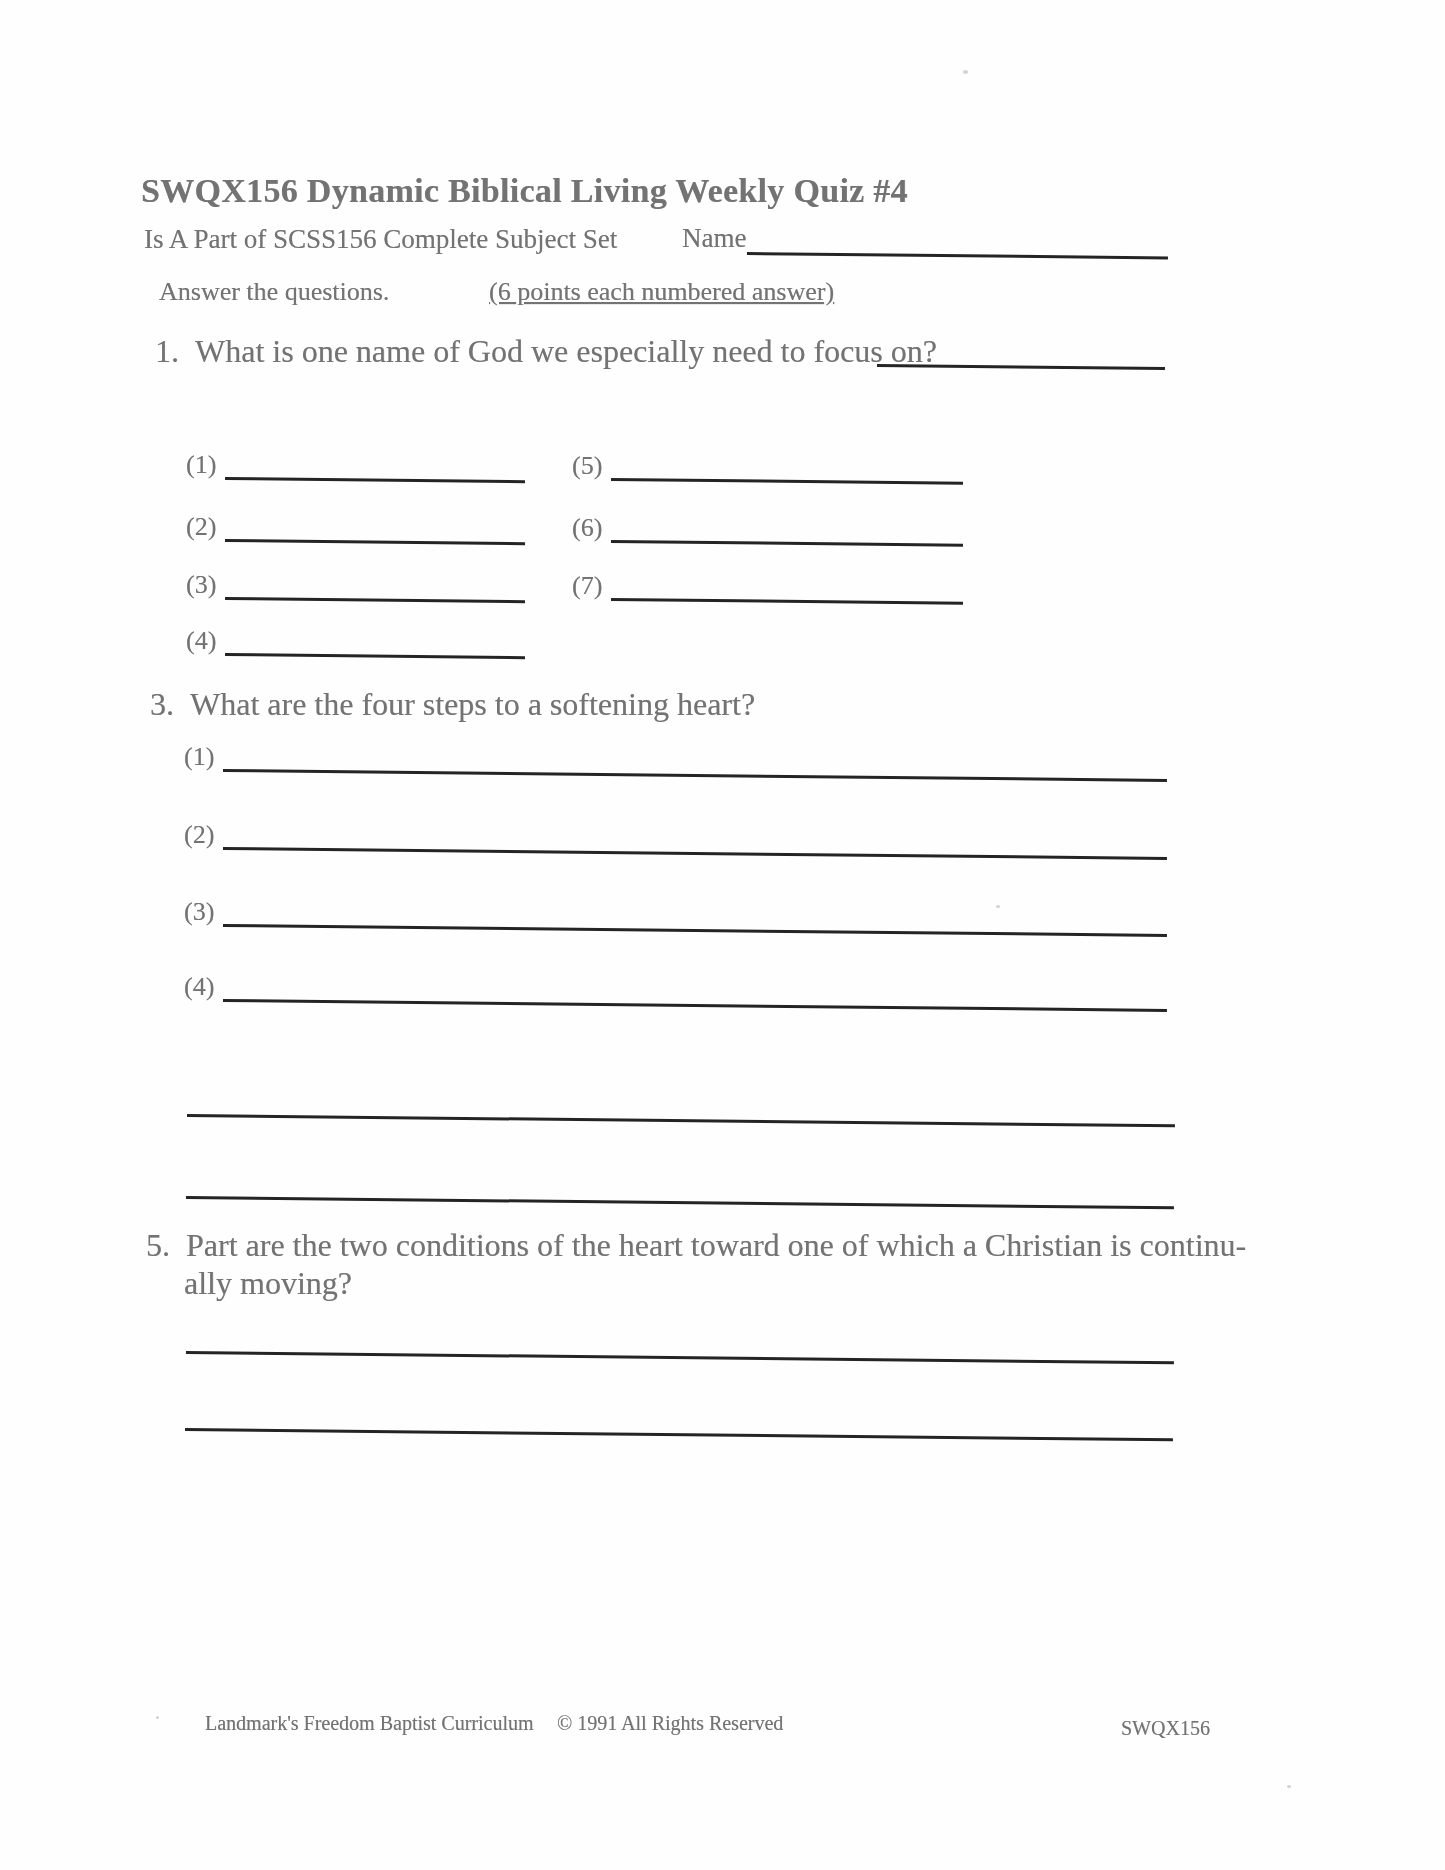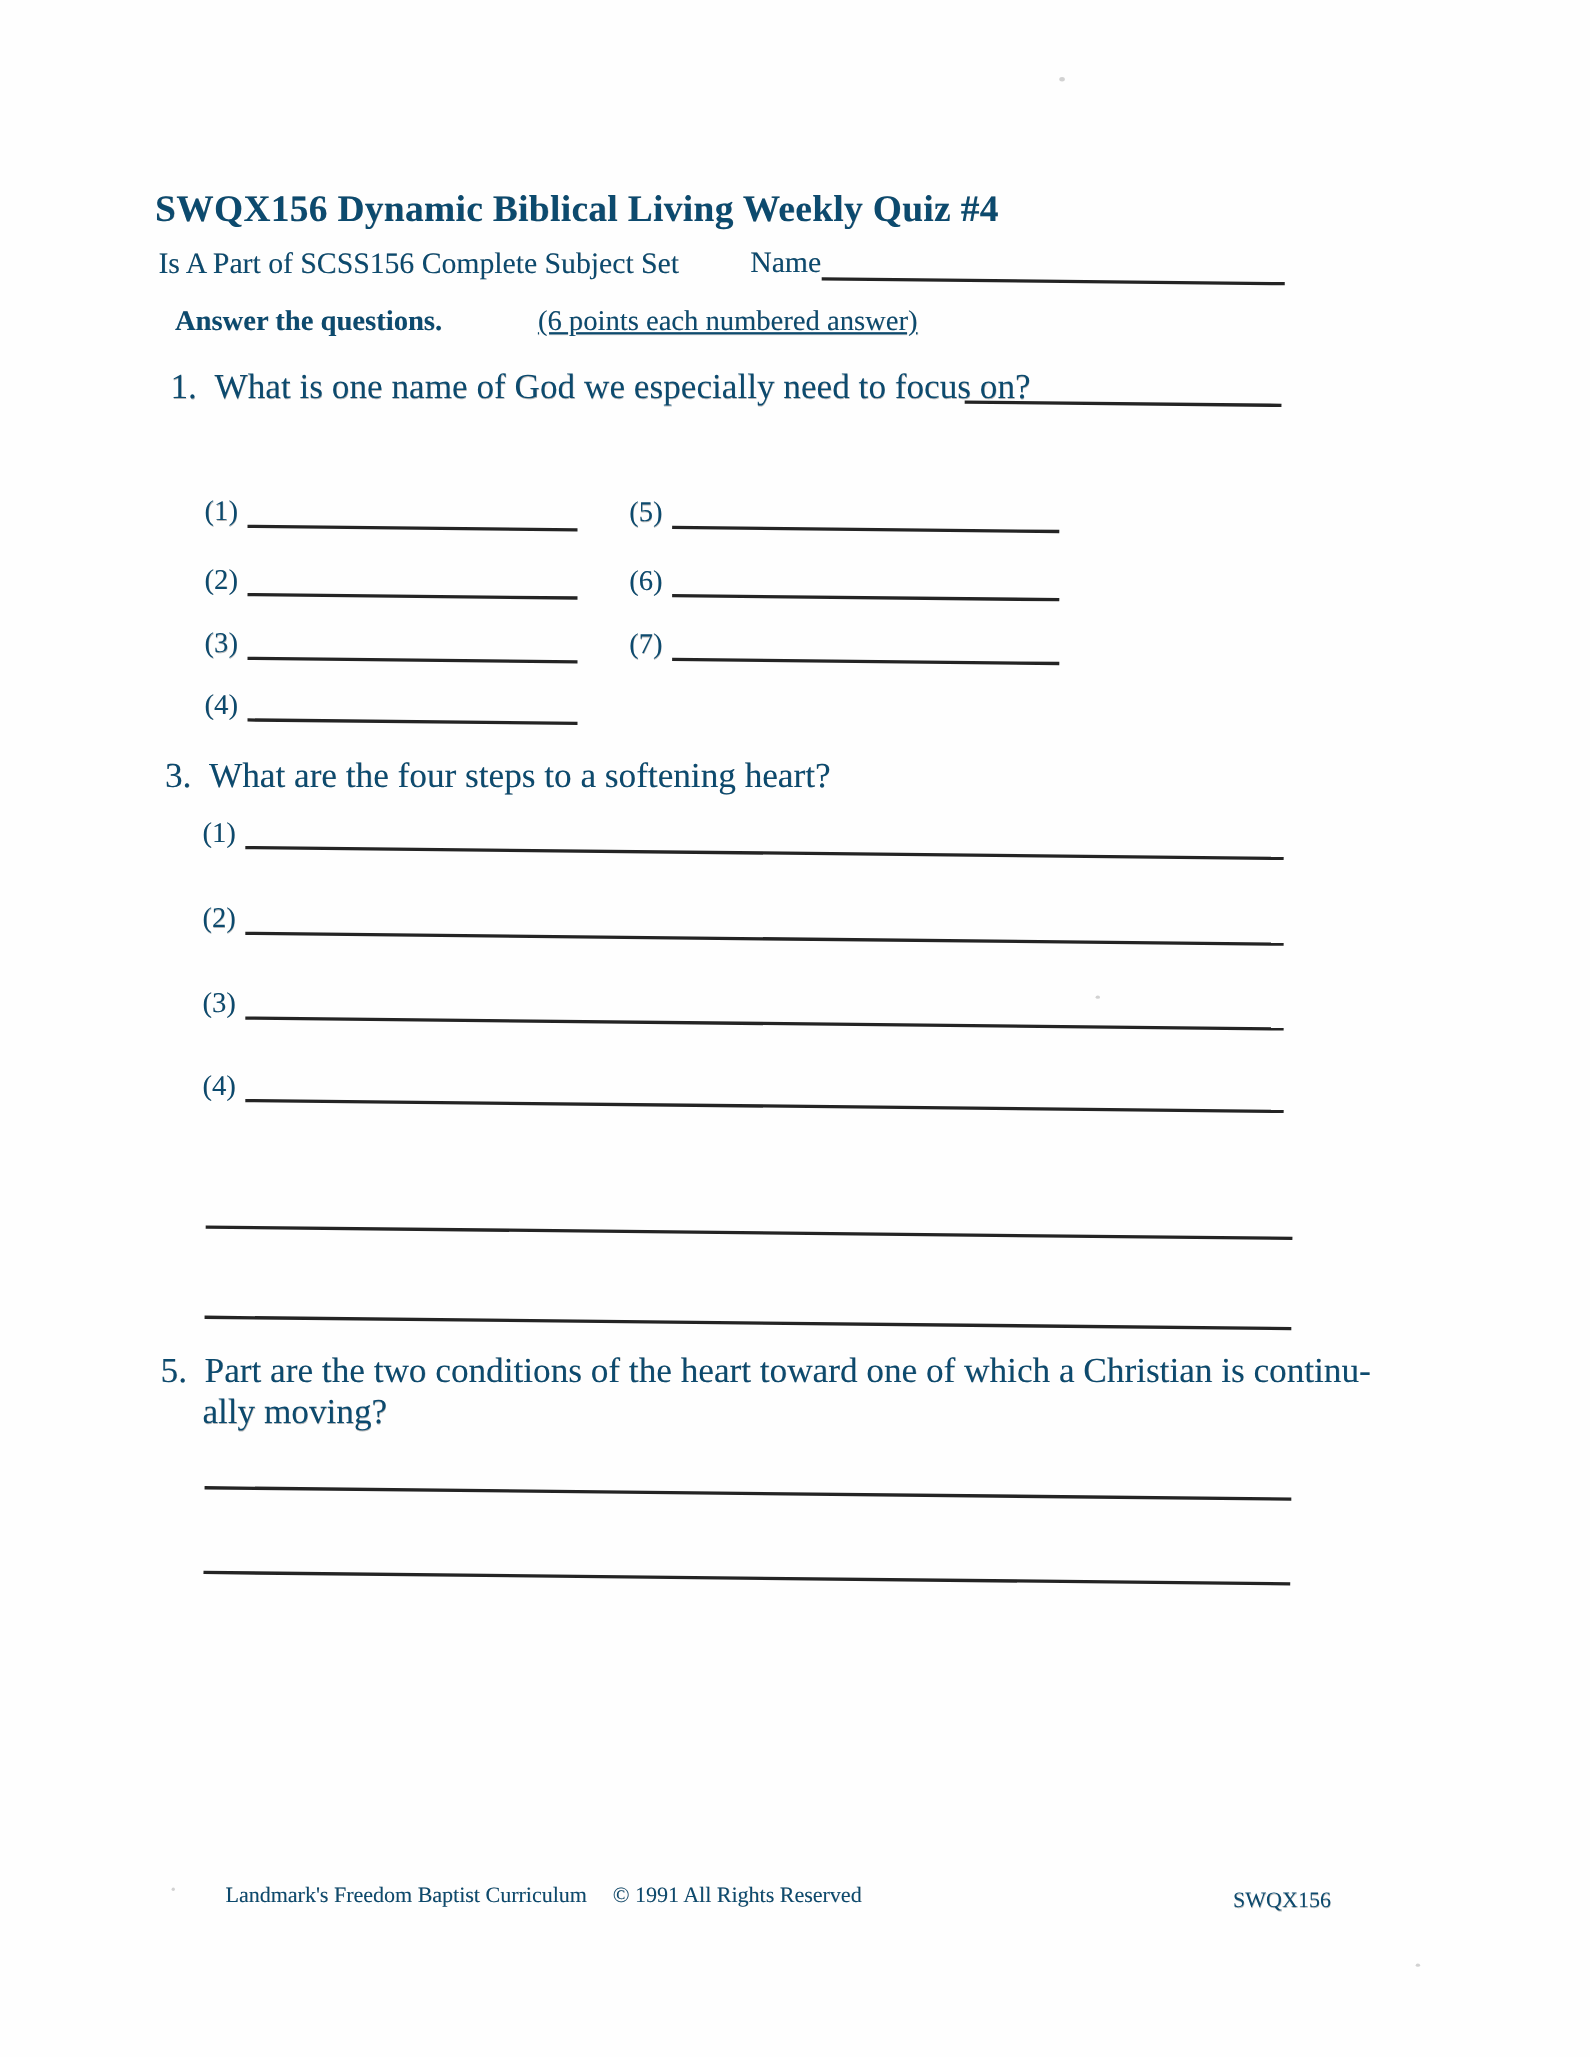--- a/index.html
+++ b/index.html
@@ -2,32 +2,32 @@
 <html><head>
 <meta charset="utf-8">
 <style>
   html, body { margin: 0; padding: 0; background: #ffffff; }
   #page {
     position: relative;
     width: 1445px;
     height: 1870px;
     background: #fefefe;
     font-family: "Liberation Serif", "DejaVu Serif", serif;
-    color: #0c4a6e;
+    color: #737373;
     overflow: hidden;
   }
   .t {
     position: absolute;
     white-space: nowrap;
     text-shadow: 0.3px 0.3px 0.6px rgba(50,50,50,0.35);
   }
   .title   { font-size: 34px; font-weight: bold; letter-spacing: 0.3px; }
   .sub     { font-size: 27px; }
   .body26  { font-size: 26px; }
-  .bold    { font-weight: bold; }
+  .bold    { font-weight: normal; }
   .foot    { font-size: 20px; }
   .q {
     position: absolute;
     font-size: 32px;
     white-space: nowrap;
     text-shadow: 0.3px 0.3px 0.6px rgba(50,50,50,0.35);
   }
   .qnum { display: inline-block; margin-right: 16px; }
   .free-line {
     position: absolute;

